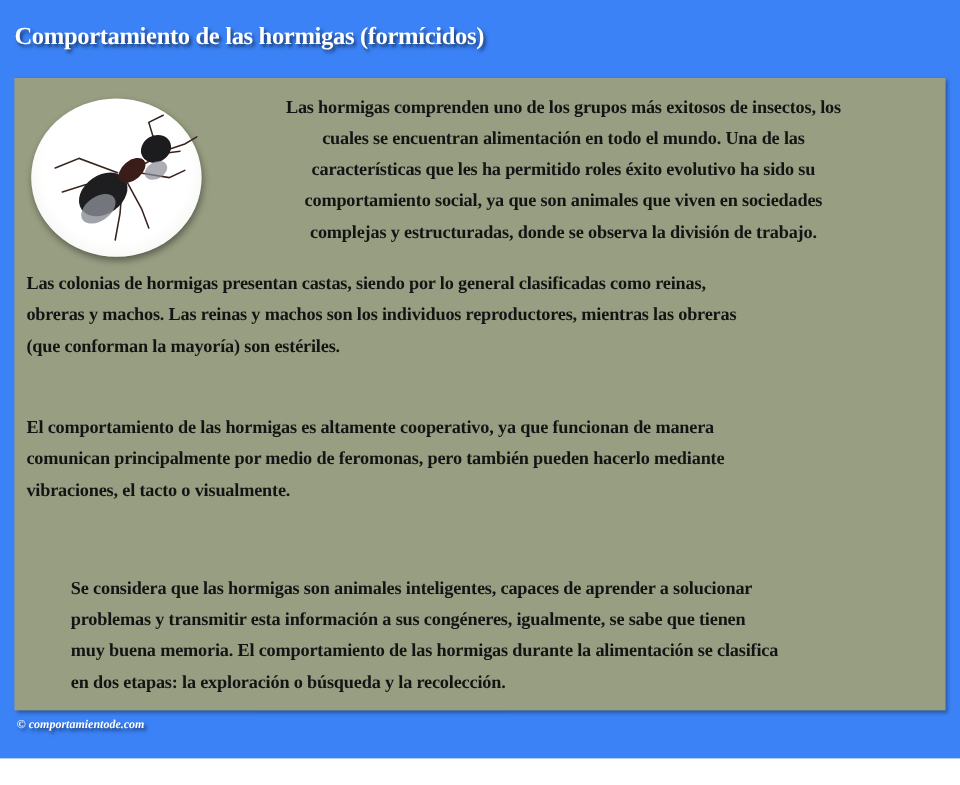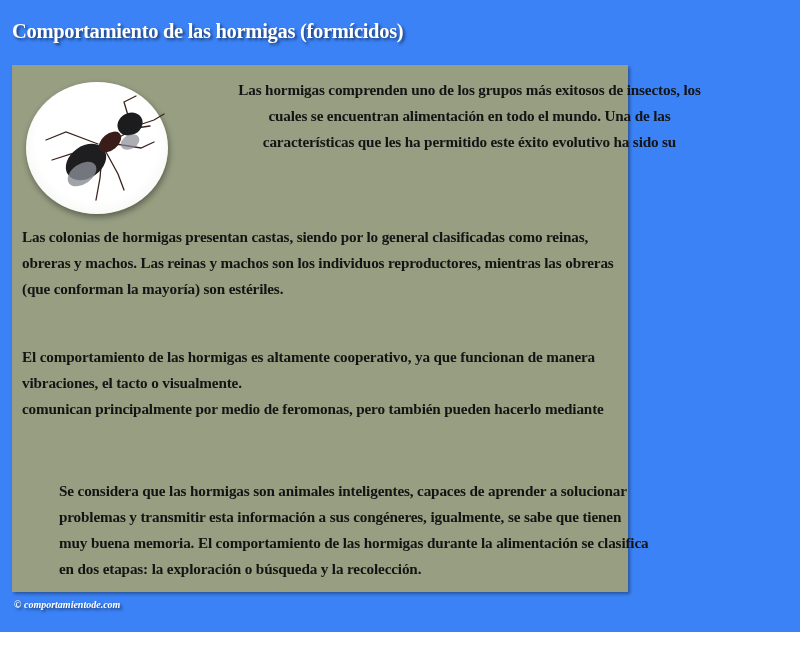--- a/index.html
+++ b/index.html
@@ -1,21 +1,21 @@
 <!DOCTYPE html>
 <html><head>
 <meta charset="utf-8">
 <style>
   html, body { margin:0; padding:0; }
   body { width:800px; height:654px; background:#ffffff; position:relative; overflow:hidden;
          font-family:"DejaVu Sans","Liberation Sans",sans-serif; }
   .card { position:absolute; left:0; top:0; width:800px; height:632px; background:#3b82f6;font-family:Liberation Serif, serif; }
   .title { position:absolute; left:12px; top:20px; color:#ffffff; font-weight:bold; font-size:20.5px;
            letter-spacing:-0.3px; text-shadow:2px 2px 3px rgba(0,0,0,0.55); white-space:nowrap; }
-  .panel { position:absolute; left:12px; top:65px; width:616px; height:527px; background:#979e82;
+  .panel { position:absolute; left:12px; top:65px; width:776px; height:527px; background:#979e82;
            box-shadow:2px 2px 3px rgba(0,0,0,0.35); }
   .ant-disc { position:absolute; left:14px; top:17px; width:142px; height:132px; border-radius:50%;
               background:radial-gradient(circle at 50% 45%, #ffffff 60%, #f1f1ee 85%, #dcdcd6 100%);
               box-shadow:1px 3px 6px rgba(0,0,0,0.4); }
   .ant-disc svg { position:absolute; left:0; top:0; }
   .p { position:absolute; color:#141414; font-weight:bold; font-size:15.2px; line-height:26px;
        letter-spacing:-0.15px; margin:0; }
   .intro { left:150px; top:12px; width:615px; text-align:center; }
   .intro span { display:block; white-space:nowrap; }
   .body-p { left:10px; width:760px; }
@@ -51,33 +51,35 @@
         <ellipse cx="84" cy="60" rx="13" ry="8" transform="rotate(-40 84 60)" fill="#3a1c18"></ellipse>
 
         <ellipse cx="104" cy="42" rx="13" ry="11" transform="rotate(-30 104 42)" fill="#1c1c1e"></ellipse>
         <ellipse cx="104" cy="60" rx="10" ry="7" transform="rotate(-30 104 60)" fill="#8a8c96" opacity="0.7"></ellipse>
       </svg>
     </div>
 
     <p class="p intro">
       <span>Las hormigas comprenden uno de los grupos más exitosos de insectos, los</span>
       <span>cuales se encuentran  alimentación en todo el mundo. Una de las</span>
-      <span>características que les ha permitido este éxito evolutivo ha sido su</span>
+      <span>características que les ha permitido roles éxito evolutivo ha sido su</span>
+      <span>comportamiento social, ya que son animales que viven en sociedades</span>
+      <span>complejas y estructuradas, donde se observa la división de trabajo.</span>
     </p>
 
     <p class="p body-p" style="top:159px;">
       <span>Las colonias de hormigas presentan castas, siendo por lo general clasificadas como reinas,</span>
       <span>obreras y machos. Las reinas y machos son los individuos reproductores, mientras las obreras</span>
       <span>(que conforman la mayoría) son estériles.</span>
     </p>
 
     <p class="p body-p" style="top:279px;">
       <span>El comportamiento de las hormigas es altamente cooperativo, ya que funcionan de manera</span>
+      <span>comunican principalmente por medio de feromonas, pero también pueden hacerlo mediante</span>
       <span>vibraciones, el tacto o visualmente.</span>
-      <span>comunican principalmente por medio de feromonas, pero también pueden hacerlo mediante</span>
     </p>
 
     <p class="p body-p" style="top:413px;margin-left:37px;">
       <span>Se considera que las hormigas son animales inteligentes, capaces de aprender a solucionar</span>
       <span>problemas y transmitir esta información a sus congéneres, igualmente, se sabe que tienen</span>
       <span>muy buena memoria. El comportamiento de las hormigas durante la alimentación se clasifica</span>
       <span>en dos etapas: la exploración o búsqueda y la recolección.</span>
     </p>
   </div>
 

